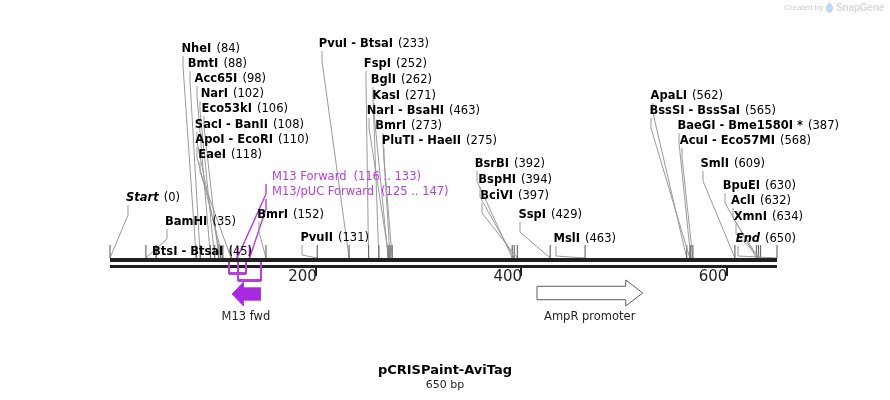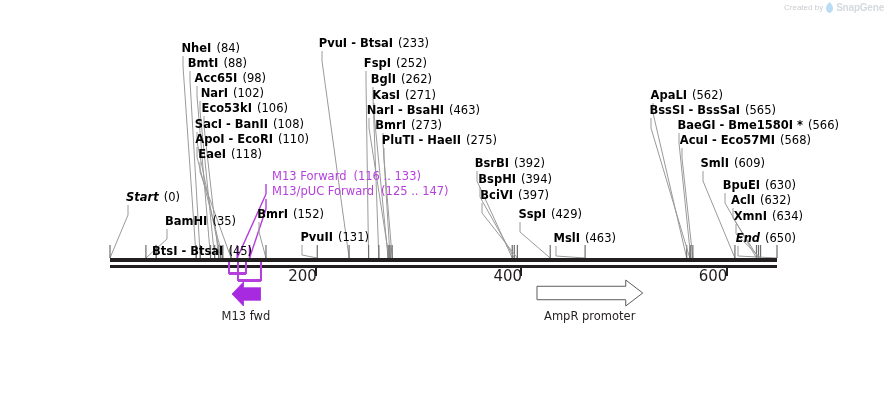--- a/index.html
+++ b/index.html
@@ -229,21 +229,21 @@
       <div class="lbl ra" style="top: 104px; right: 410px;"><span class="nm">NarI  -  BsaHI</span><span class="pos">(463)</span></div>
       <div class="lbl ra" style="top: 119px; right: 448px;"><span class="nm">BmrI</span><span class="pos">(273)</span></div>
       <div class="lbl ra" style="top: 134px; right: 393px;"><span class="nm">PluTI  -  HaeII</span><span class="pos">(275)</span></div>
       <div class="lbl ra" style="top: 157px; right: 345px;"><span class="nm">BsrBI</span><span class="pos">(392)</span></div>
       <div class="lbl ra" style="top: 173px; right: 338px;"><span class="nm">BspHI</span><span class="pos">(394)</span></div>
       <div class="lbl ra" style="top: 189px; right: 341px;"><span class="nm">BciVI</span><span class="pos">(397)</span></div>
       <div class="lbl ra" style="top: 208px; right: 308px;"><span class="nm">SspI</span><span class="pos">(429)</span></div>
       <div class="lbl ra" style="top: 232px; right: 274px;"><span class="nm">MslI</span><span class="pos">(463)</span></div>
       <div class="lbl ra" style="top: 89px; right: 167px;"><span class="nm">ApaLI</span><span class="pos">(562)</span></div>
       <div class="lbl ra" style="top: 104px; right: 114px;"><span class="nm">BssSI  -  BssSaI</span><span class="pos">(565)</span></div>
-      <div class="lbl ra" style="top: 119px; right: 51px;"><span class="nm">BaeGI  -  Bme1580I *</span><span class="pos">(566)</span></div>
+      <div class="lbl ra" style="top: 119px; right: 51px;"><span class="nm">BaeGI  -  Bme1580I *</span><span class="pos">(387)</span></div>
       <div class="lbl ra" style="top: 134px; right: 79px;"><span class="nm">AcuI  -  Eco57MI</span><span class="pos">(568)</span></div>
       <div class="lbl ra" style="top: 157px; right: 125px; text-align: center;"><span class="nm">SmlI</span><span class="pos">(609)</span></div>
       <div class="lbl ra" style="top: 179px; right: 94px;"><span class="nm">BpuEI</span><span class="pos">(630)</span></div>
       <div class="lbl ra" style="top: 194px; right: 99px;"><span class="nm">AclI</span><span class="pos">(632)</span></div>
       <div class="lbl ra" style="top: 210px; right: 87px;"><span class="nm">XmnI</span><span class="pos">(634)</span></div>
       <div class="lbl italic ra" style="top: 232px; right: 94px;"><span class="nm">End</span><span class="pos">(650)</span></div>
     </div>
 
   <div class="ruler-wrap" style="left:0; top:0; width:890px; height:400px;">
     <div class="bar-top" style="left:110px; top:258px; width:667px; height:4px;"></div>
@@ -269,14 +269,16 @@
       <svg width="29.758461538461546" height="26" viewBox="0 0 29.758461538461546 26" style="position: absolute; left: 231.086px; top: 281px;">
         <path d="M 29.758461538461546 6.76 L 12.498553846153849 6.76 L 12.498553846153849 1 L 1 13 L 12.498553846153849 25 L 12.498553846153849 19.24 L 29.758461538461546 19.24 Z" fill="#a72ae0" stroke="#a72ae0" stroke-width="0.8"></path>
       </svg>
       <div class="feat-label" style="top: 309px; left: 155.965px; width: 180px;">M13 fwd</div>
       <svg width="107.7461538461539" height="28" viewBox="0 0 107.7461538461539 28" style="position: absolute; left: 535.854px; top: 279px;">
         <path d="M 1 7.28 L 89.7461538461539 7.28 L 89.7461538461539 1 L 106.7461538461539 14 L 89.7461538461539 27 L 89.7461538461539 20.72 L 1 20.72 Z" fill="#ffffff" stroke="#5c5c5c" stroke-width="1"></path>
       </svg>
       <div class="feat-label" style="top: 309px; left: 499.727px; width: 180px;">AmpR promoter</div>
     </div>
 
+  <div class="title" style="top:362px;">pCRISPaint-AviTag</div>
+  <div class="subtitle" style="top:378px;">650 bp</div>
 
 </div>
 
 </body></html>

